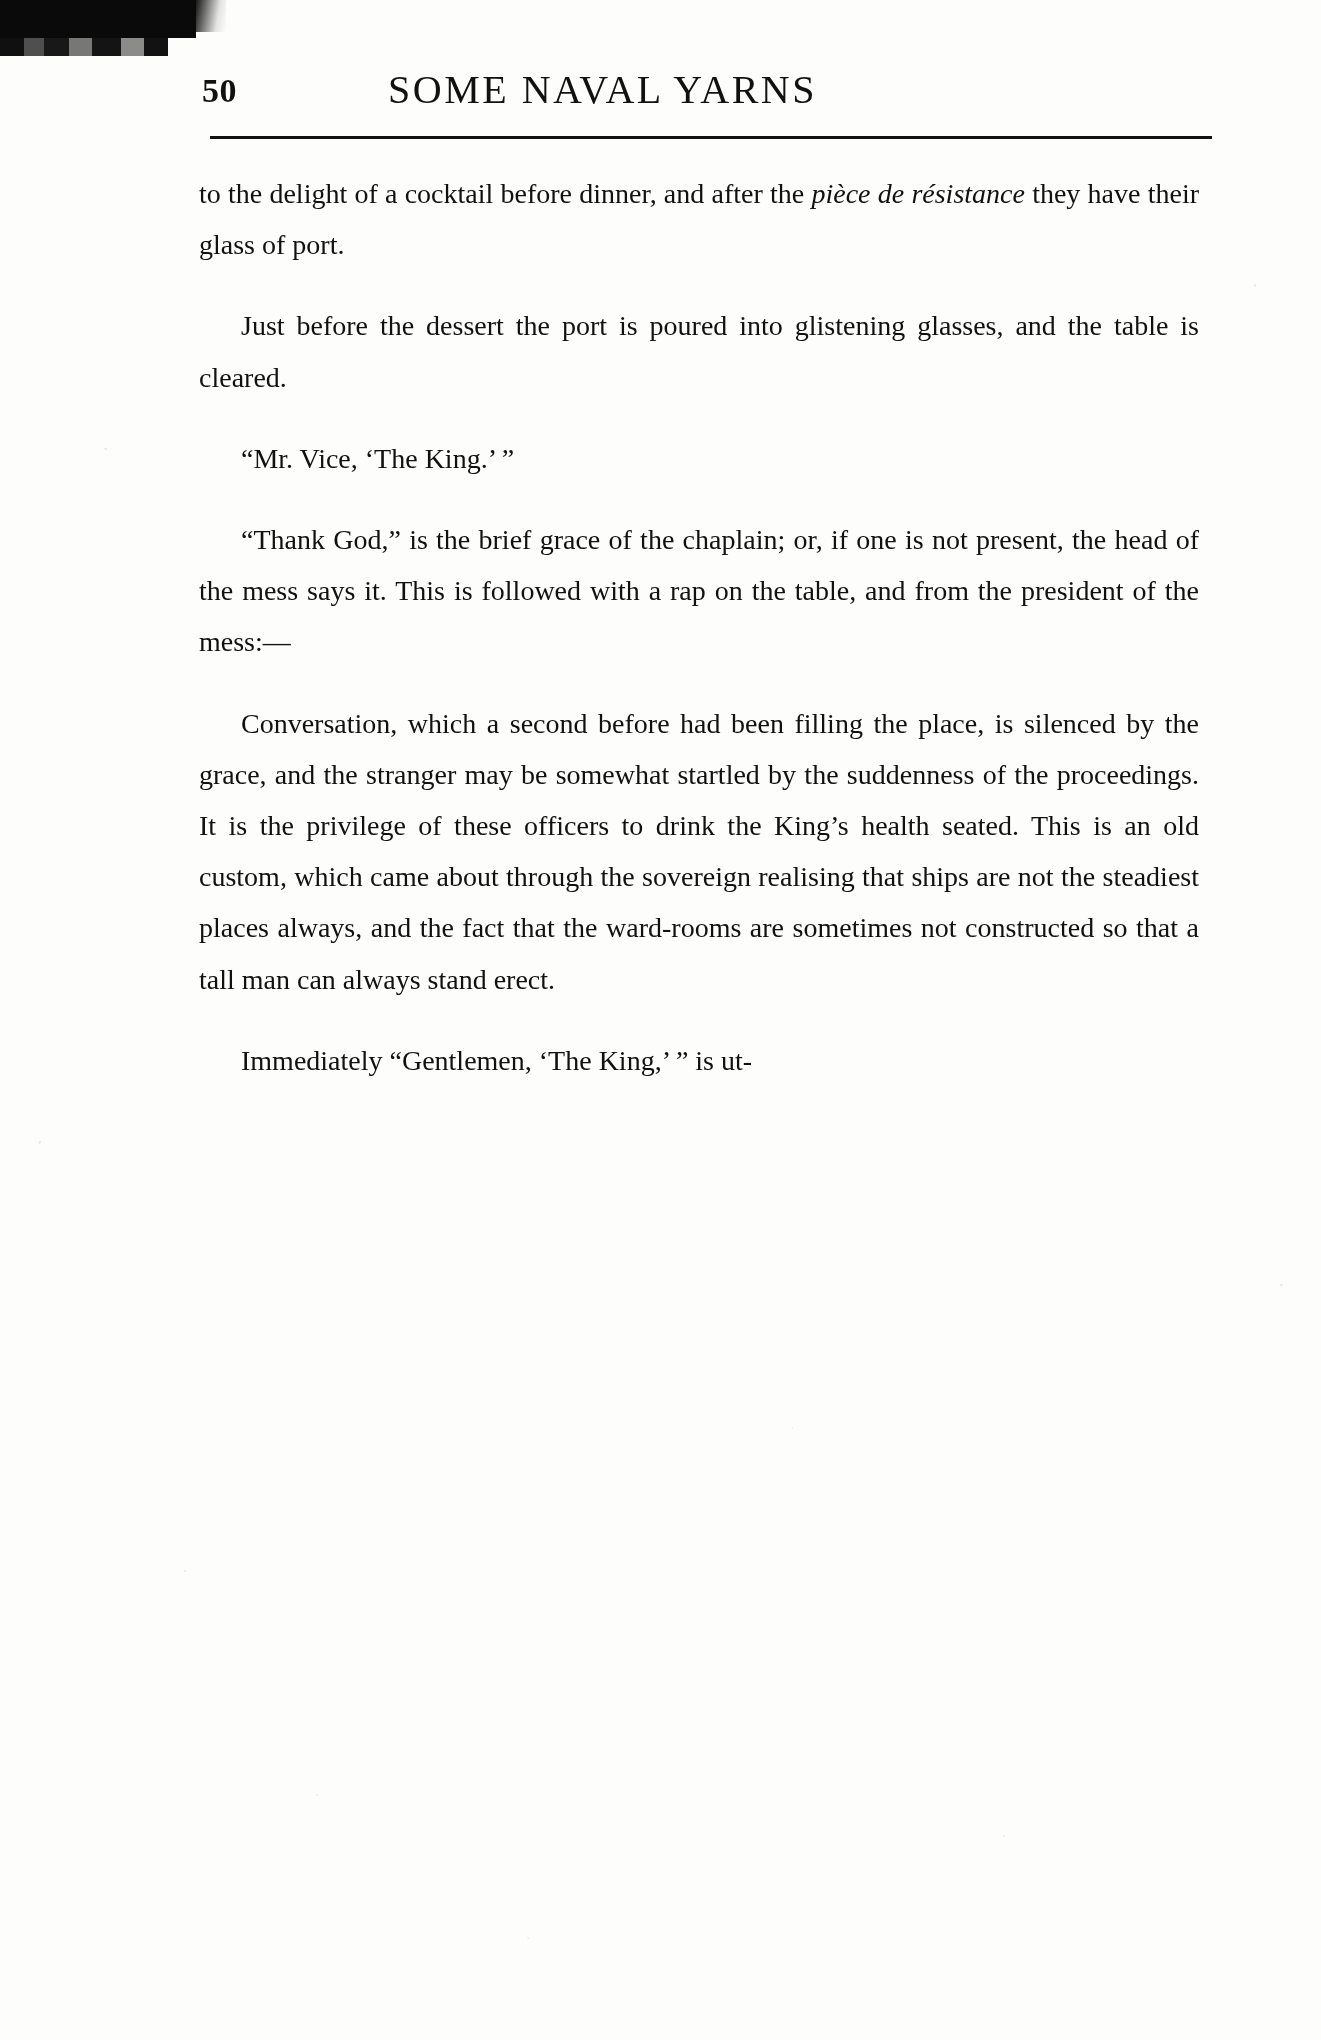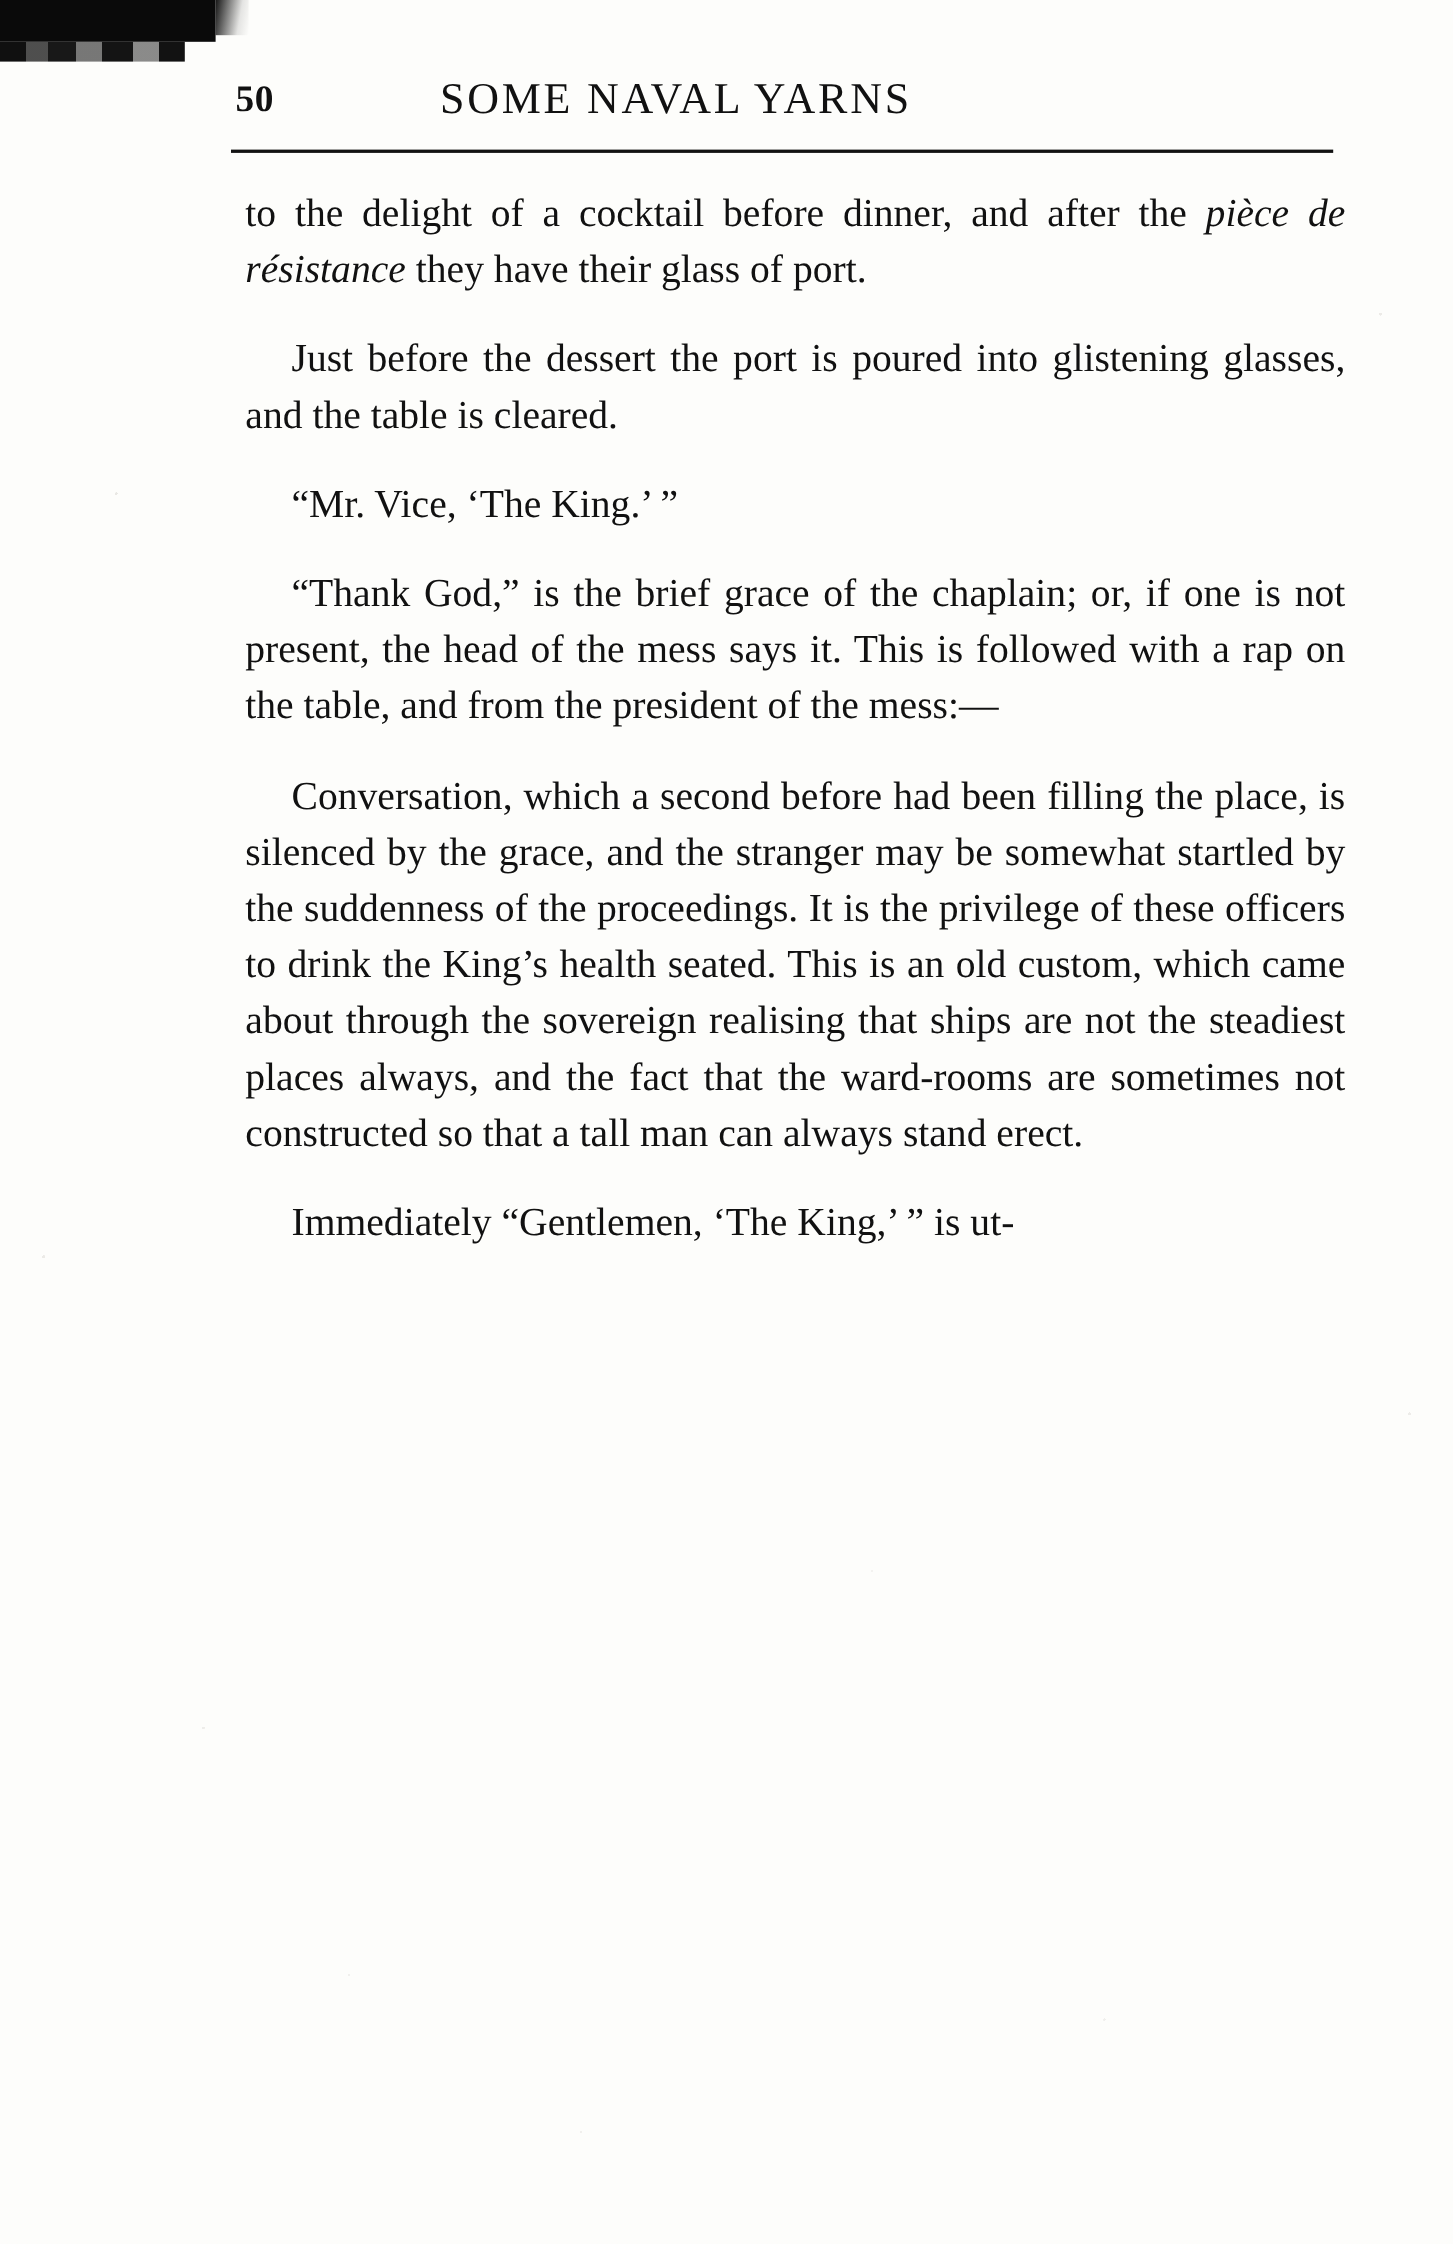--- a/index.html
+++ b/index.html
@@ -72,21 +72,21 @@
     top: 0;
     width: 30px;
     height: 32px;
     background: linear-gradient(100deg, rgba(10,10,10,0.95) 0%, rgba(10,10,10,0.1) 70%, transparent 100%);
     pointer-events: none;
   }
 
   
   #header {
     position: absolute;
-    left: 210px;
+    left: 198px;
     top: 66px;
     width: 1010px;
     height: 56px;
     text-align: right;
   }
   #page-number {
     position: absolute;
     left: 4px;
     top: 6px;
     font-size: 34px;
@@ -107,24 +107,24 @@
     left: 210px;
     top: 136px;
     width: 1002px;
     height: 3px;
     background: #121212;
   }
 
   
   #body-text {
     position: absolute;
-    left: 223px;
+    left: 199px;
     top: 168px;
     width: 1000px;
-    font-size: 36px;
+    font-size: 28px;
     line-height: 51.2px;
     color: #111;
   }
   .para {
     margin: 0;
     text-align: justify;
     text-justify: inter-word;
   }
   .para.indent {
     text-indent: 42px;

